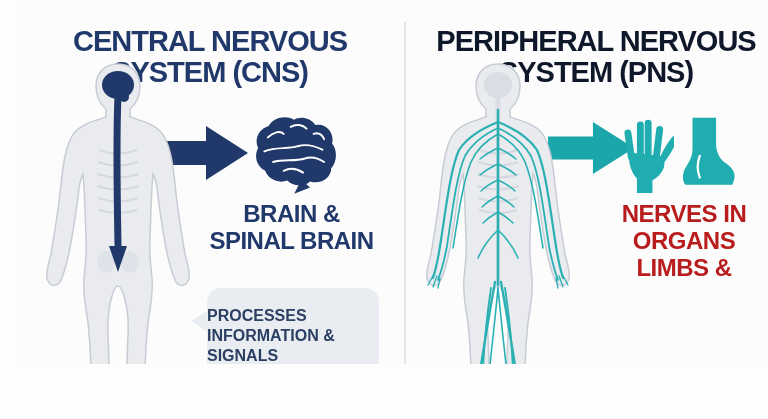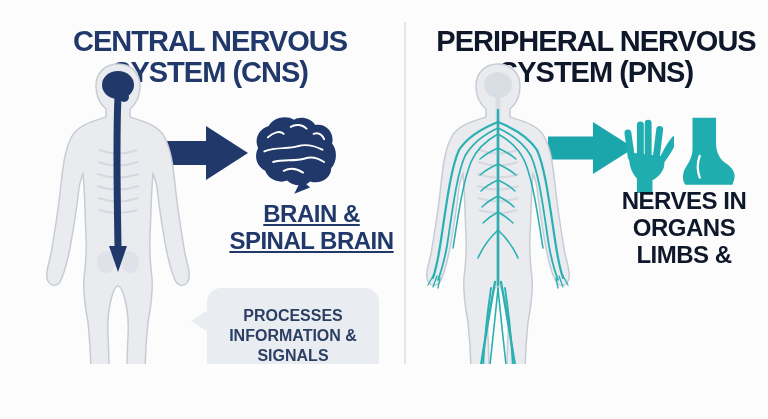--- a/index.html
+++ b/index.html
@@ -17,25 +17,25 @@
   .figure-pns{left:402px;}
   .arrow{position:absolute;z-index:3;}
   .arrow-cns{left:140px;top:126px;width:88px;height:54px;}
   .arrow-pns{left:528px;top:122px;width:86px;height:52px;}
   .icon{position:absolute;z-index:4;}
   .brain-icon{left:232px;top:113px;width:88px;height:84px;}
   .hand-icon{left:604px;top:116px;width:50px;height:80px;}
   .foot-icon{left:658px;top:114px;width:58px;height:80px;}
   .icon-label{position:absolute;text-align:center;font-weight:bold;font-size:24px;
               letter-spacing:-0.5px;line-height:1.12;z-index:4;}
-  .label-cns{left:204px;top:201px;width:175px;color:#20386a;text-decoration:underline;}
-  .label-pns{left:580px;top:188px;width:168px;color:#0f172a;}
+  .label-cns{left:184px;top:201px;width:175px;color:#20386a;}
+  .label-pns{left:580px;top:201px;width:168px;color:#b91c1c;}
   .bubble{position:absolute;background:#e9edf2;border-radius:14px;z-index:4;
           display:flex;flex-direction:column;justify-content:center;
-          text-align:center;font-weight:bold;font-size:16px;line-height:20px;
+          font-weight:bold;font-size:16px;line-height:20px;
           color:#2b3f63;}
   .bubble-cns{left:187px;top:288px;width:172px;height:96px;}
   .bubble-pns{left:572px;top:288px;width:173px;height:101px;}
   .bubble .tail{position:absolute;left:-16px;top:22px;width:0;height:0;
         border-top:11px solid transparent;border-bottom:11px solid transparent;
         border-right:17px solid #e9edf2;}
   .bubble-pns .tail{top:28px;}
 </style>
 </head>
 <body>

